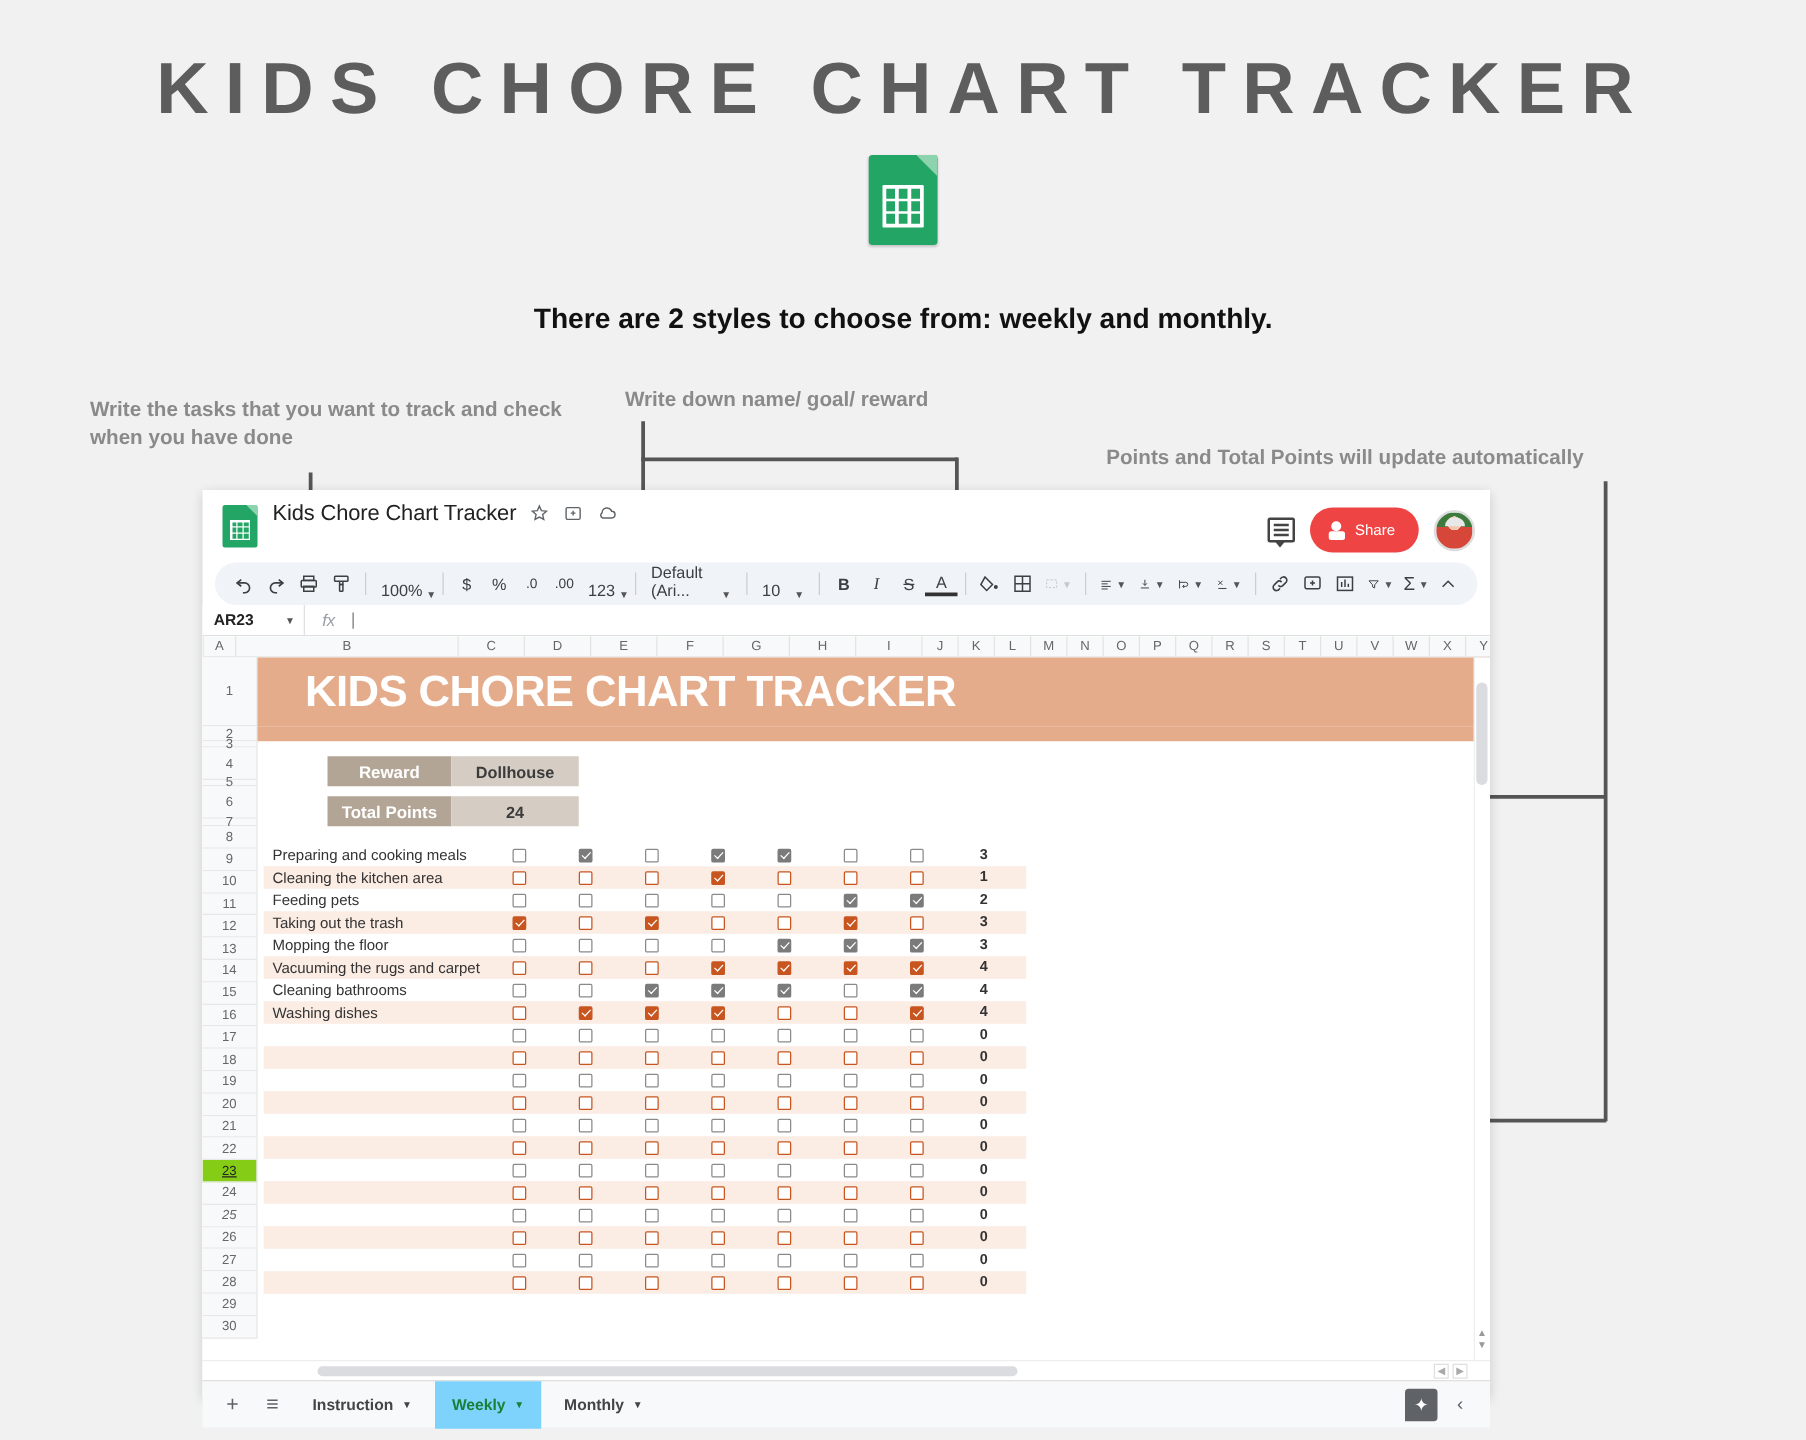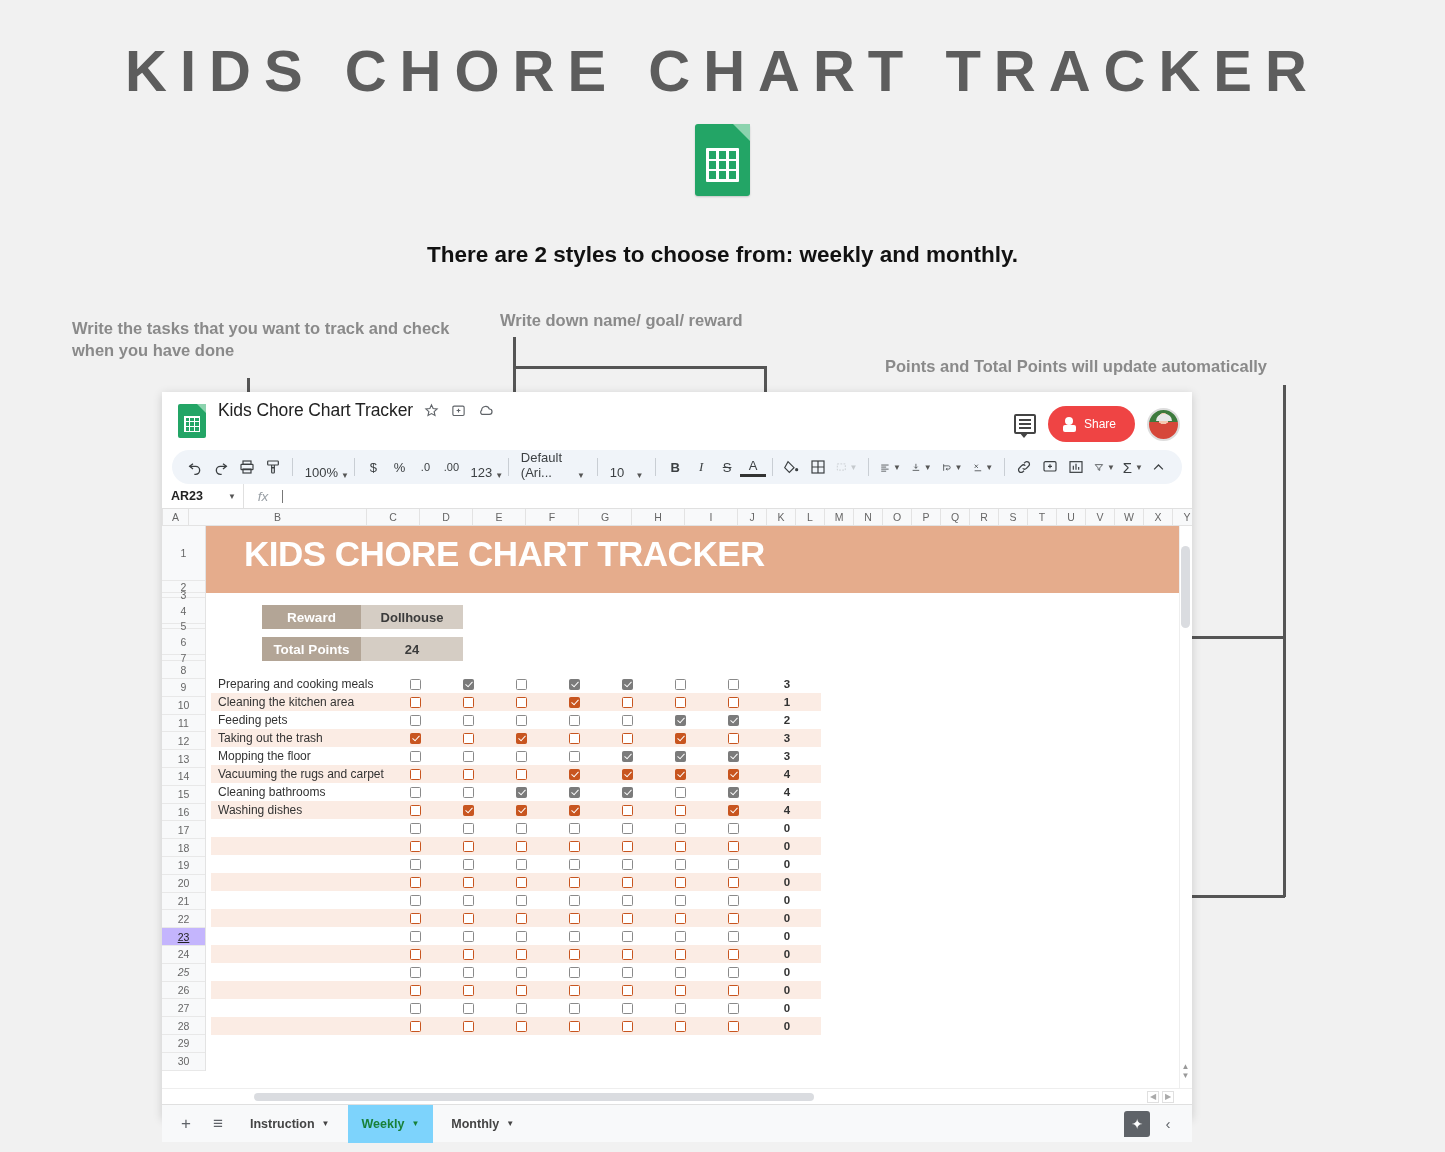--- a/index.html
+++ b/index.html
@@ -124,21 +124,21 @@
   
   .gridwrap{ position:relative; height:579px; overflow:hidden; background:#fff; }
   .colhdr{ display:flex; height:17px; background:#f8f9fa; border-bottom:1px solid #e3e3e3; }
   .corner{ width:44px; border-right:1px solid #e3e3e3; background:#f8f9fa; }
   .colhdr .c{ border-right:1px solid #e3e3e3; font-size:10.5px; color:#666;
     display:flex; align-items:center; justify-content:center; }
   .body{ display:flex; }
   .rowhdr{ width:44px; background:#f8f9fa; border-right:1px solid #e3e3e3; }
   .rowhdr div{ border-bottom:1px solid #e8e8e8; font-size:10.5px; color:#666;
     display:flex; align-items:center; justify-content:center; background:#f8f9fa; }
-  .rowhdr div.sel{ background:#c4b5fd; color:#222;text-decoration:underline; }
+  .rowhdr div.sel{ background:#84cc16; color:#222;text-decoration:underline; }
   .sheetarea{ flex:1; position:relative; }
 
   .banner{ background:#e5ac8c; height:55px; display:flex; align-items:center;
            padding-left:38px; margin-left:44px; }
   .banner span{ color:#fff; font-size:35px; font-weight:700; letter-spacing:-0.5px; }
   .bannerpad{ height:12px; background:#e5ac8c; margin-left:44px; }
 
   .infoarea{ padding:12px 0 0 44px; display:flex; }
   .infoblock{ display:flex; flex-direction:column; gap:8px; }
   .inforow{ display:flex; }

